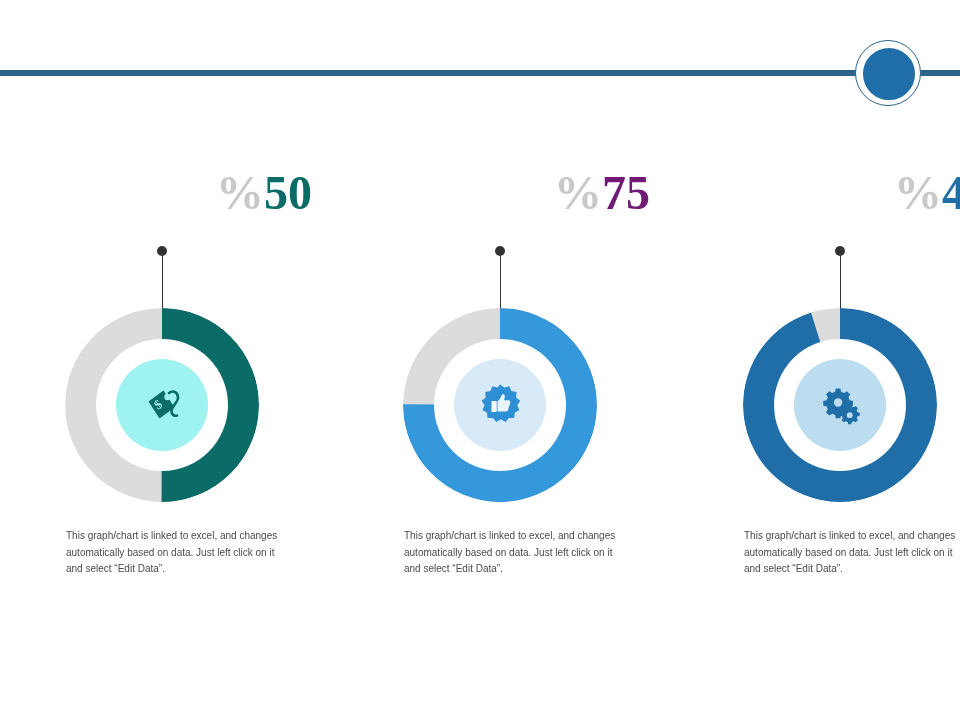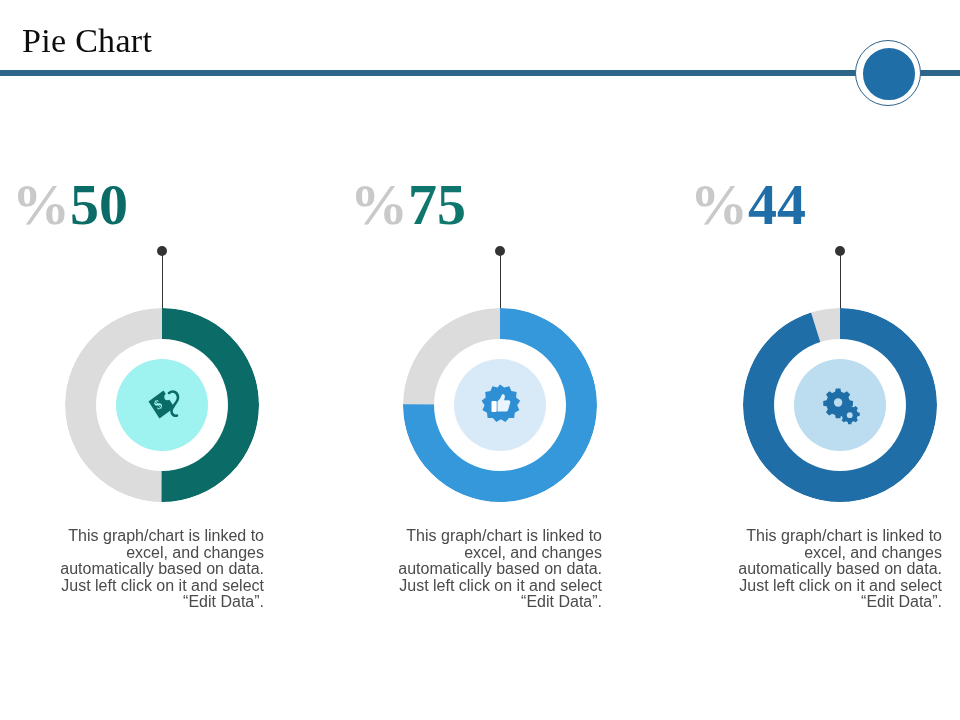--- a/index.html
+++ b/index.html
@@ -71,33 +71,33 @@
     width: 300px;
     height: 500px;
   }
   #column-0 { left: 12px; }
   #column-1 { left: 350px; }
   #column-2 { left: 690px; }
 
   
   .pct-label {
     position: absolute;
-    top: 12px;
+    top: 0;
     left: 0;
     width: 300px;
-    text-align: left;
+    text-align: right;
     font-family: "Liberation Serif", serif;
-    font-size: 58px;
+    font-size: 48px;
     font-weight: 700;
     line-height: 86px;
     white-space: nowrap;
   }
   .pct-sign { color: #c9c9c9; }
   .pct-num-0 { color: #0b6b66; }
-  .pct-num-1 { color: #0f766e; }
+  .pct-num-1 { color: #701a75; }
   .pct-num-2 { color: #1f6ea8; }
 
   
   .pin {
     position: absolute;
     top: 96px;
     left: 0;
     width: 300px;
     height: 64px;
   }
@@ -156,34 +156,33 @@
     justify-content: center;
   }
   .inner-0 { background: #9ef2ef; }
   .inner-1 { background: #d8e9f8; }
   .inner-2 { background: #bcdcf0; }
 
   
   .caption {
     position: absolute;
     top: 378px;
-    left: 36px;
+    left: 54px;
     width: 216px;
-    text-align: right;
+    text-align: left;
     font-family: "Liberation Sans", sans-serif;
-    font-size: 16px;
+    font-size: 10px;
     line-height: 16.5px;
     color: #4a4a4a;
   }
 </style>
 </head>
 <body>
 
 <div id="slide-header">
-  <div id="page-title">Pie Chart</div>
   <div id="title-divider"></div>
   <div id="header-badge">
     <div id="header-badge-dot"></div>
   </div>
 </div>
 
 <div class="column" id="column-0">
   <div class="pct-label">
     <span class="pct-sign">%</span><span class="pct-num-0">50</span>
   </div>

